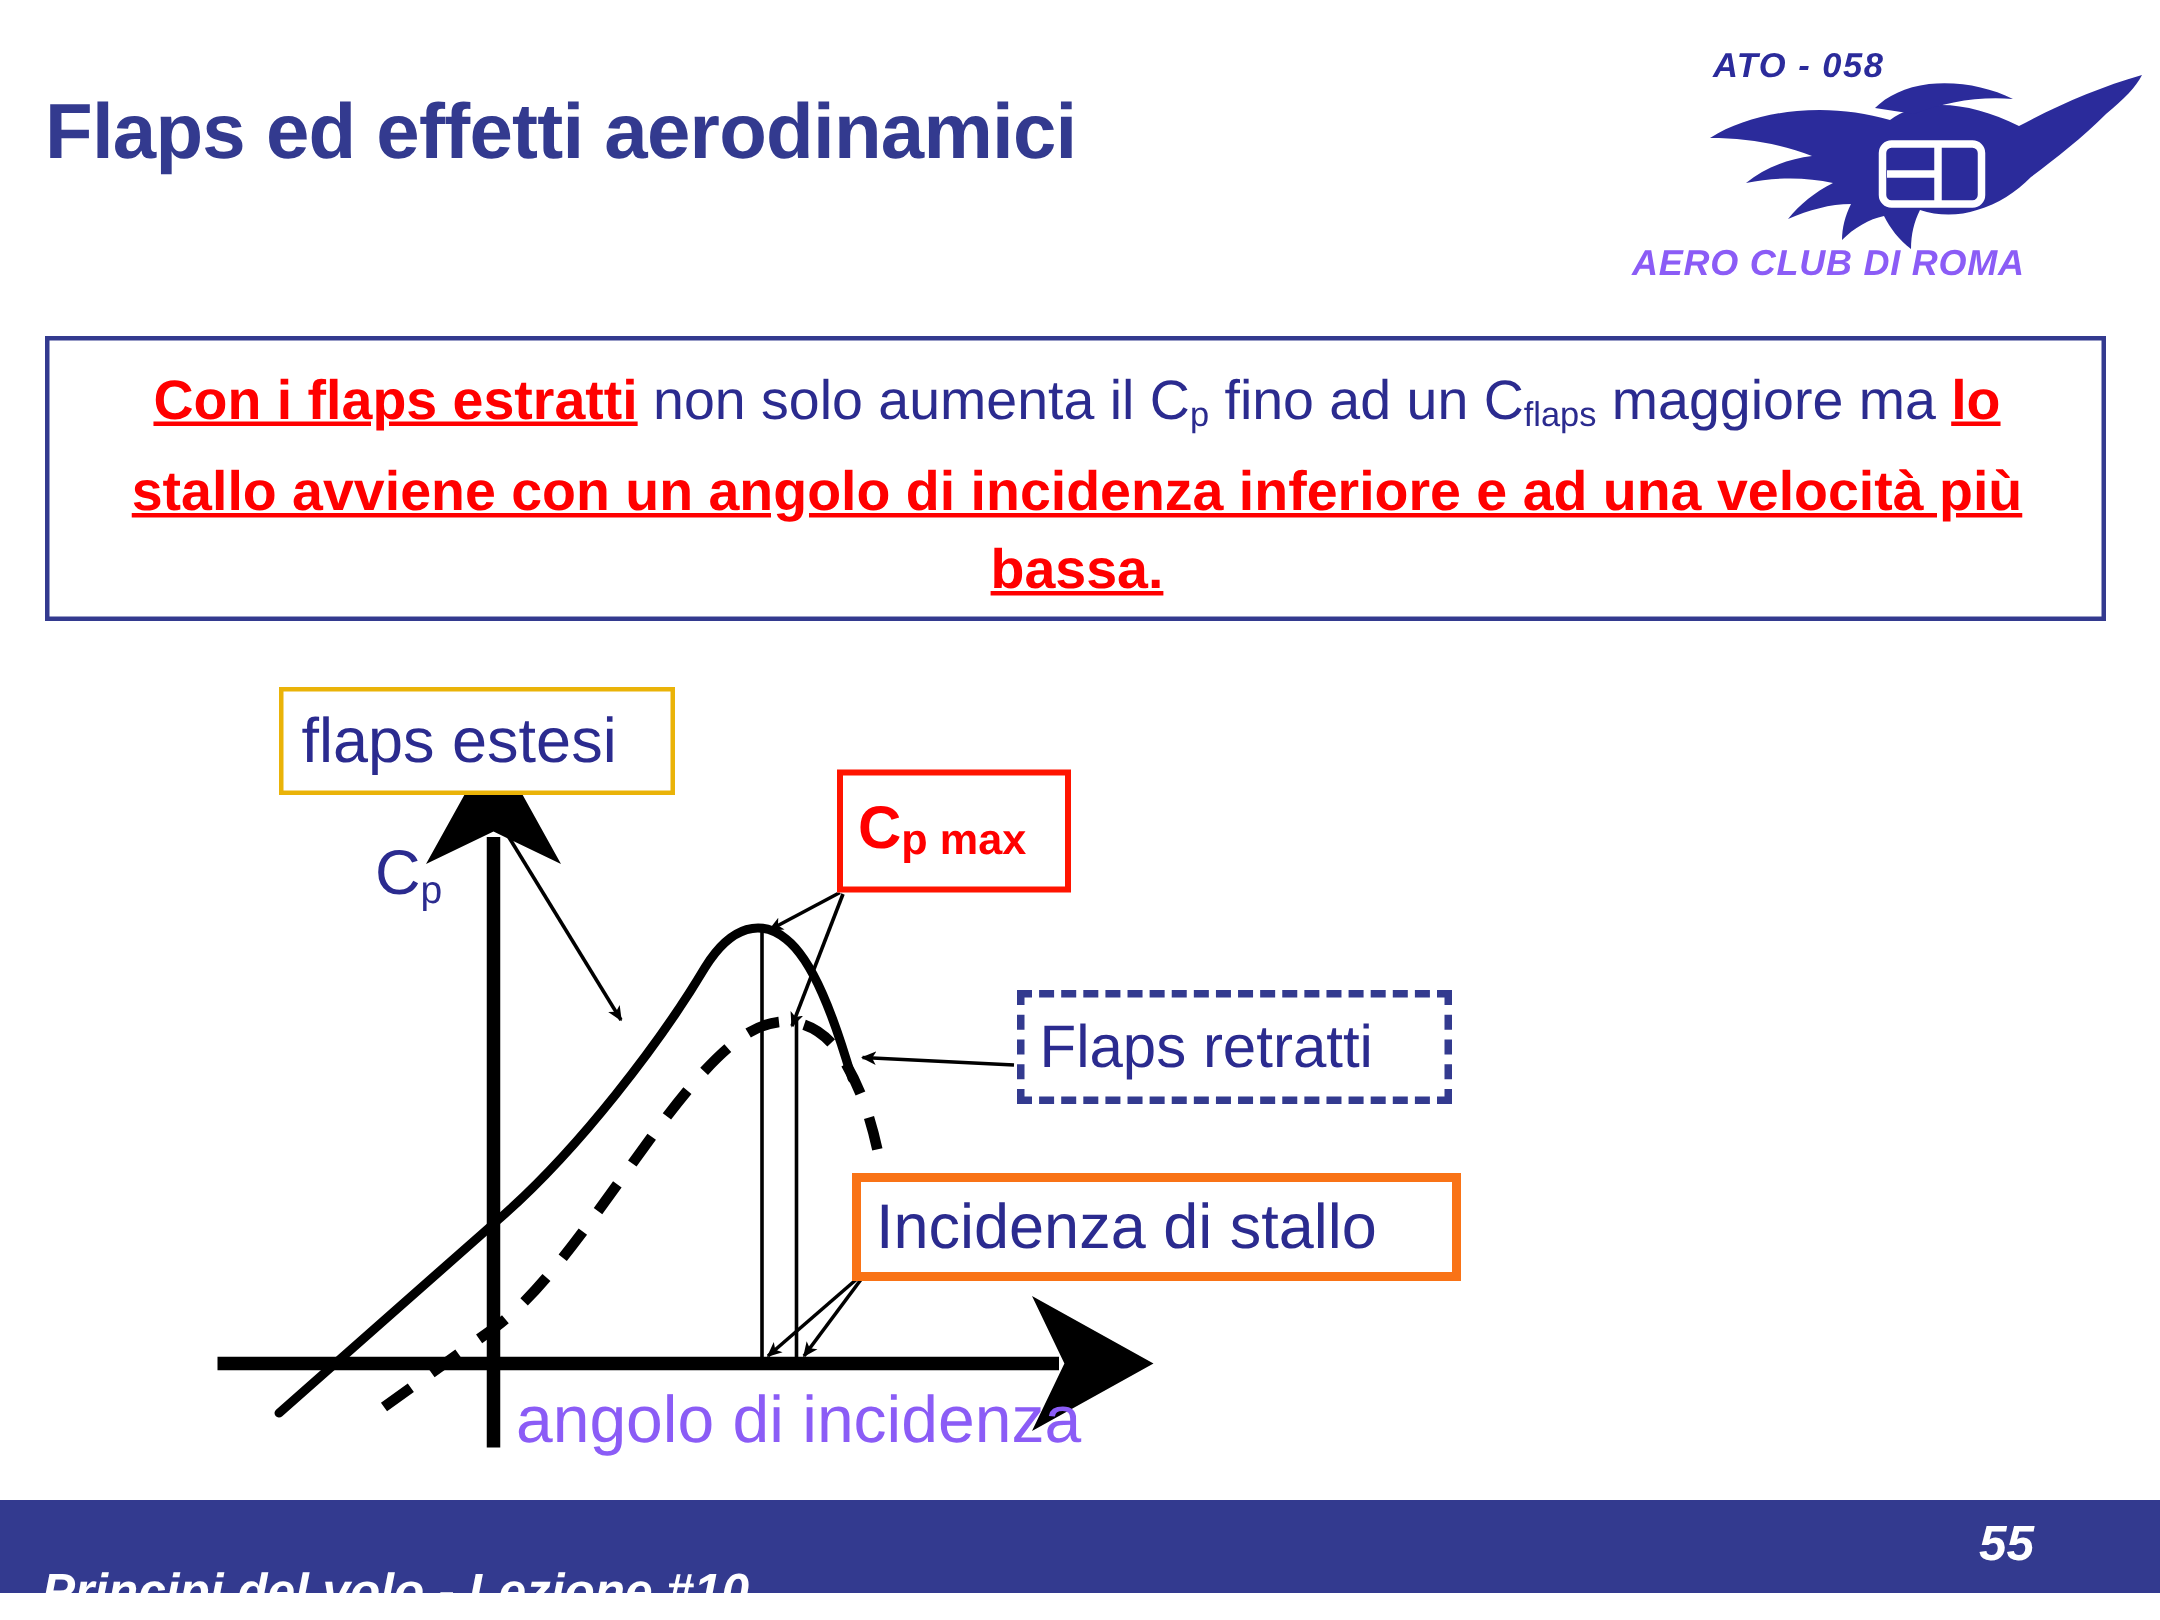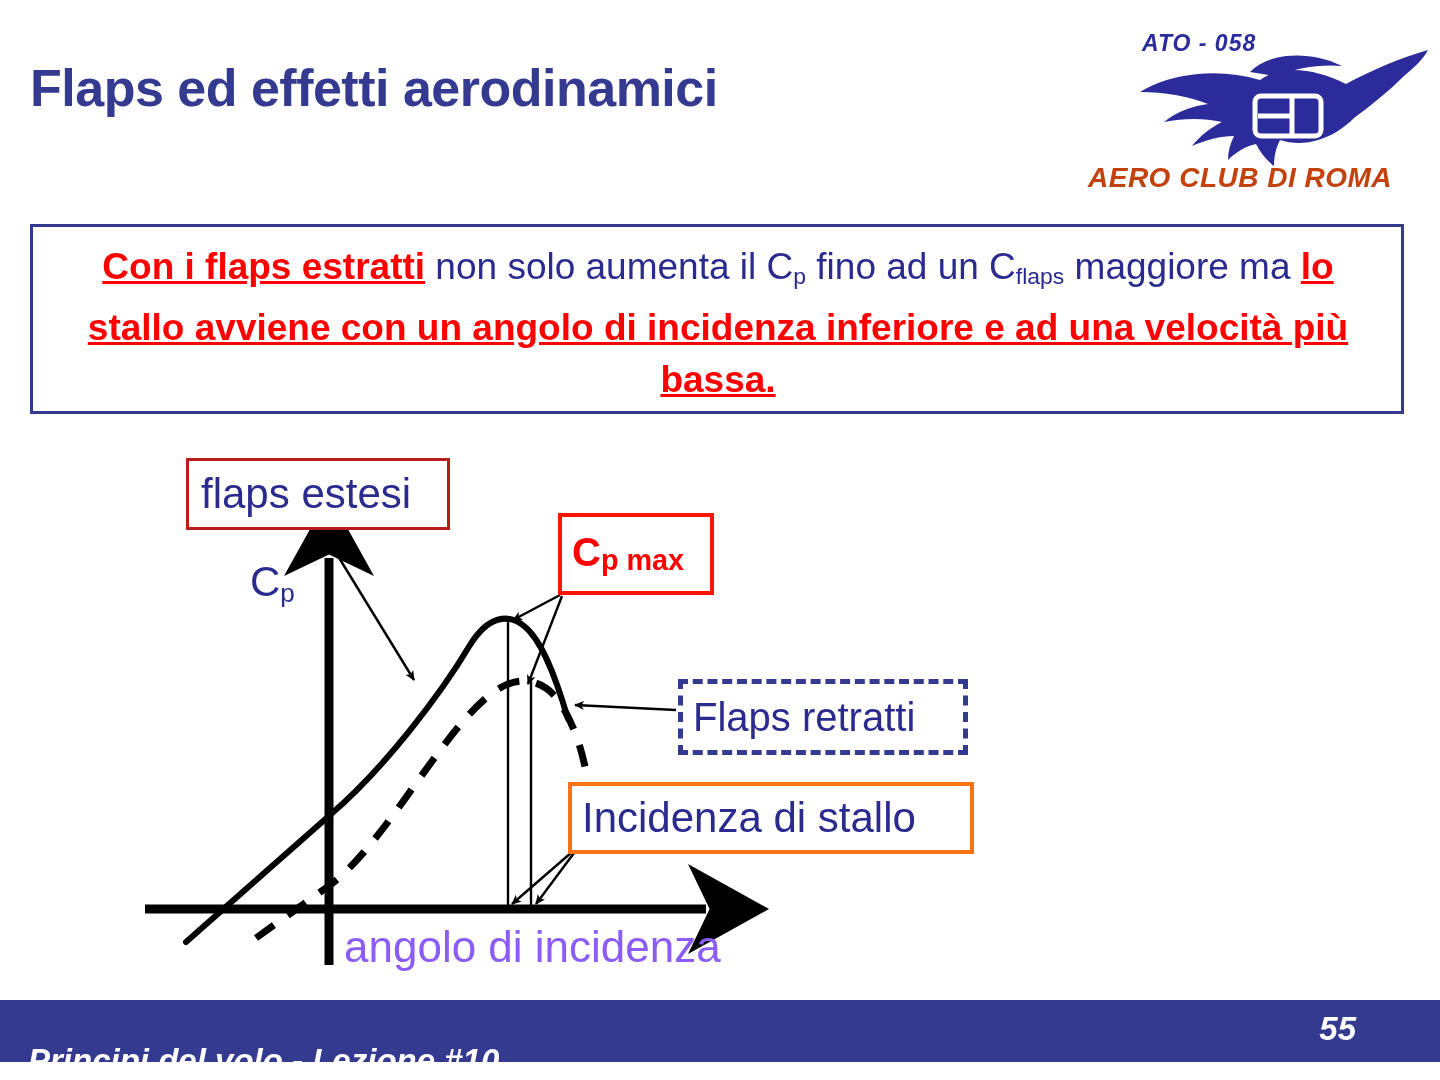--- a/index.html
+++ b/index.html
@@ -43,24 +43,24 @@
     font-size: 23px;
     font-weight: bold;
     font-style: italic;
     color: #2B2B9B;
     letter-spacing: 1px;
   }
   #logo-name {
     position: absolute;
     left: 8px;
     top: 148px;
-    font-size: 28px;
-    font-weight: bold;
-    font-style: italic;
-    color: #c2410c;
+    font-size: 24px;
+    font-weight: bold;
+    font-style: italic;
+    color: #8b5cf6;
     letter-spacing: 0.5px;
     white-space: nowrap;
   }
   #logo-bird {
     position: absolute;
     left: 0px;
     top: 34px;
   }
 
   
@@ -105,46 +105,46 @@
   .lbl-box {
     position: absolute;
     box-sizing: border-box;
     display: flex;
     align-items: center;
     justify-content: flex-start;
     background: #ffffff;
   }
   #box-flaps-estesi {
     left: 186px; top: 28px; width: 264px; height: 72px;
-    border: 3px solid #b91c1c;
+    border: 3px solid #eab308;
     color: #2B2B8F;
     font-size: 42px;
     padding-left: 12px;
   }
   #box-cp-max {
     left: 558px; top: 83px; width: 156px; height: 82px;
     border: 4px solid #FF1400;
     color: #FF0000;
     font-weight: bold;
     font-size: 40px;
     padding-left: 10px;
     white-space: nowrap;
   }
   #box-cp-max .sub2 { font-size: 0.72em; vertical-align: -0.14em; }
   #box-flaps-retratti {
-    left: 678px; top: 249px; width: 290px; height: 76px;
+    left: 678px; top: 230px; width: 290px; height: 76px;
     border: 5px dashed #333A8F;
     color: #2B2B8F;
     font-size: 40px;
     padding-left: 10px;
     white-space: nowrap;
   }
   #box-incidenza {
     left: 568px; top: 352px; width: 406px; height: 72px;
-    border: 4px solid #f97316;
+    border: 6px solid #f97316;
     color: #2B2B8F;
     font-size: 42px;
     padding-left: 10px;
     white-space: nowrap;
   }
 
   
   #axis-y-label {
     position: absolute;
     left: 250px;

